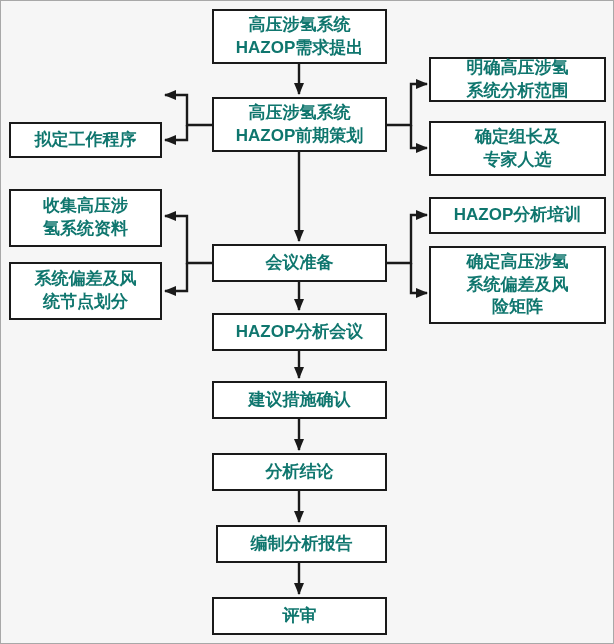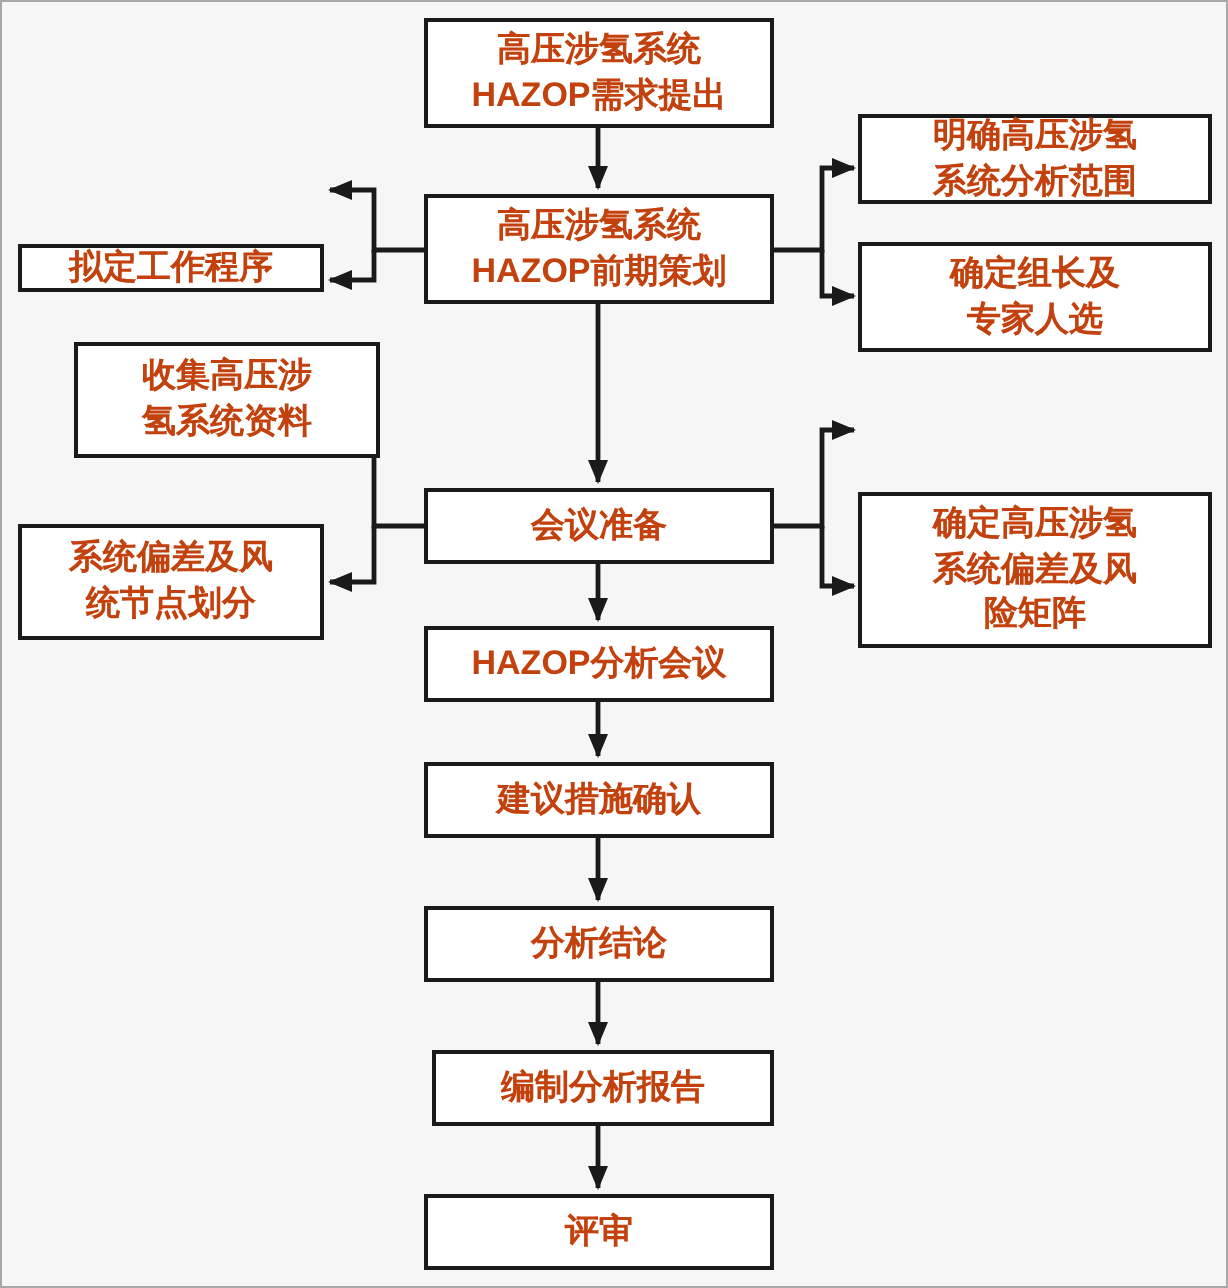--- a/index.html
+++ b/index.html
@@ -32,21 +32,21 @@
     position: absolute;
     box-sizing: border-box;
     background: #ffffff;
     border: 2px solid #1a1a1a;
     display: flex;
     align-items: center;
     justify-content: center;
     text-align: center;
     font-size: 17px;
     font-weight: bold;
-    color: #c2410c;
+    color: #0f766e;
     line-height: 1.35;
     white-space: pre-line;
     padding: 2px 21px;
   }
 </style>
 </head>
 <body>
 
 <div id="canvas">
 
@@ -82,27 +82,28 @@
 HAZOP需求提出</div>
   <div class="node" style="left:211px; top:96px;  width:175px; height:55px;">高压涉氢系统
 HAZOP前期策划</div>
   <div class="node" style="left:211px; top:312px; width:175px; height:38px;">HAZOP分析会议</div>
   <div class="node" style="left:211px; top:243px; width:175px; height:38px;">会议准备</div>
   <div class="node" style="left:211px; top:380px; width:175px; height:38px;">建议措施确认</div>
   <div class="node" style="left:211px; top:452px; width:175px; height:38px;">分析结论</div>
   <div class="node" style="left:215px; top:524px; width:171px; height:38px;text-align:right;">编制分析报告</div>
   <div class="node" style="left:211px; top:596px; width:175px; height:38px;">评审</div>
 
-  <div class="node" style="left:8px; top:121px; width:153px; height:24px;">拟定工作程序</div>
-  <div class="node" style="left:8px; top:170px; width:153px; height:58px;margin-left:28px;">收集高压涉
+  <div class="node" style="left:8px; top:121px; width:153px; height:36px;">拟定工作程序</div>
+  <div class="node" style="left:8px; top:188px; width:153px; height:58px;">收集高压涉
 氢系统资料</div>
   <div class="node" style="left:8px; top:261px; width:153px; height:58px;">系统偏差及风
 统节点划分</div>
 
   <div class="node" style="left:428px; top:56px;  width:177px; height:45px;">明确高压涉氢
 系统分析范围</div>
   <div class="node" style="left:428px; top:120px; width:177px; height:55px;">确定组长及
 专家人选</div>
+  <div class="node" style="left:428px; top:196px; width:177px; height:37px;">HAZOP分析培训</div>
   <div class="node" style="left:428px; top:245px; width:177px; height:78px;">确定高压涉氢
 系统偏差及风
 险矩阵</div>
 
 </div>
 
 </body></html>

